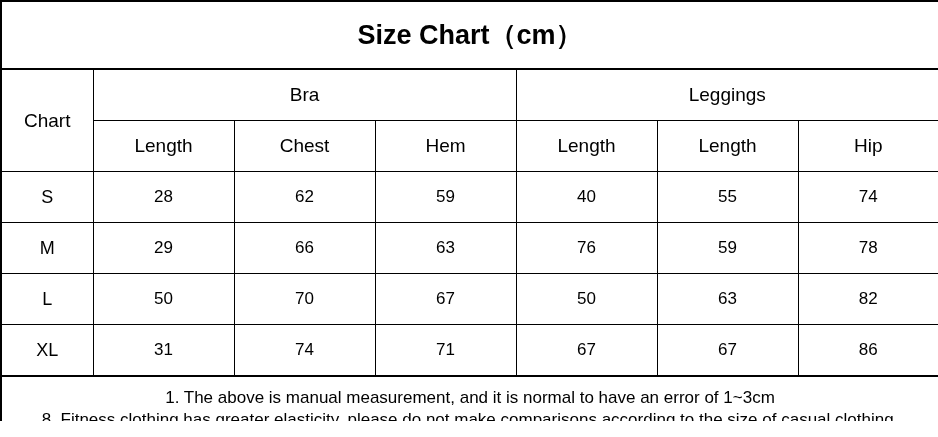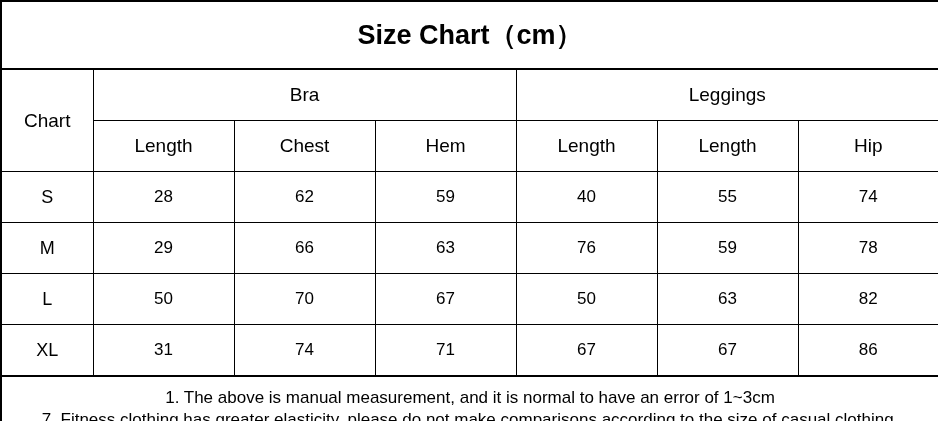--- a/index.html
+++ b/index.html
@@ -143,18 +143,18 @@
       <td>74</td>
       <td>71</td>
       <td>67</td>
       <td>67</td>
       <td>86</td>
     </tr>
 
     <tr class="notes-row">
       <td colspan="7">
         <div class="note-line">1. The above is manual measurement, and it is normal to have an error of 1~3cm</div>
-        <div class="note-line">7. Fitness clothing has greater elasticity, please do not make comparisons according to the size of casual clothing.</div>
+        <div class="note-line">8. Fitness clothing has greater elasticity, please do not make comparisons according to the size of casual clothing.</div>
       </td>
     </tr>
   </tbody>
     </table>
 </div>
 
 </body></html>

